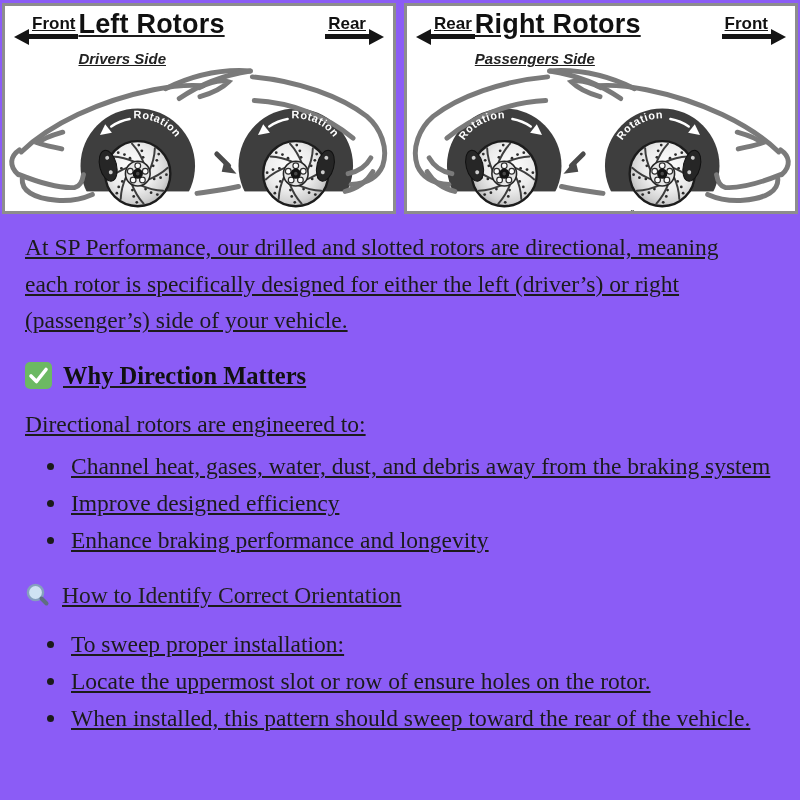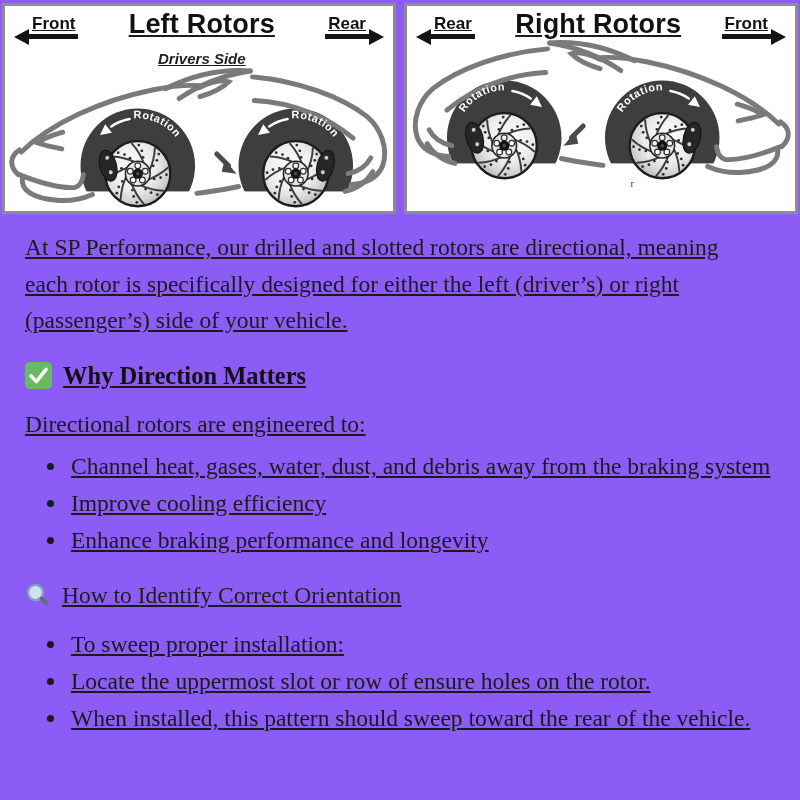--- a/index.html
+++ b/index.html
@@ -5,21 +5,21 @@
   html,body{margin:0;padding:0;background:#ffffff;}
   .page{width:800px;height:800px;background:#8b5cf6;overflow:hidden;
         font-family:"Liberation Serif", serif;color:#1b1b1b;text-decoration:underline;}
 
   
   .panels{display:flex;gap:8px;padding:3px 2px 0 2px;box-sizing:border-box;}
   .panel{flex:1;border:3px solid #8d8d8d;background:#fff;height:211px;
          box-sizing:border-box;position:relative;overflow:hidden;}
   .panel-header{display:flex;align-items:flex-start;padding:6px 9px 0 9px;
                 font-family:"Liberation Sans", sans-serif;}
-  .panel-center{flex:1;text-align:center;margin-top:-2px;}
+  .panel-center{flex:1;margin-top:-2px;}
   .panel-title{font-size:27px;font-weight:bold;color:#111;line-height:1.05;letter-spacing:.2px;}
   .panel-sub{font-size:15px;font-weight:bold;font-style:italic;color:#222;margin-top:12px;}
   .dirlabel{display:flex;align-items:flex-end;margin-top:3px;}
   .dirword{font-weight:bold;font-size:17px;color:#111;line-height:1;
            border-bottom:5px solid #151515;padding:0 3px 2px 3px;}
   .tri{width:0;height:0;border-top:8px solid transparent;border-bottom:8px solid transparent;}
   .tri-left{border-right:15px solid #151515;transform:translateY(6px);}
   .tri-right{border-left:15px solid #151515;transform:translateY(6px);}
   .car-svg{display:block;width:100%;height:158px;margin-top:0;}
   .rot-text{font-family:"Liberation Sans", sans-serif;font-size:11px;font-weight:bold;
@@ -211,20 +211,21 @@
     </div>
 
     <div class="panel">
       <div class="panel-header">
         <div class="dirlabel">
           <span class="tri tri-left"></span>
             <span class="dirword">Rear</span>
         </div>
         <div class="panel-center">
           <div class="panel-title">Right Rotors</div>
+          <div class="panel-sub">Passengers Side</div>
         </div>
         <div class="dirlabel">
           <span class="dirword">Front</span>
             <span class="tri tri-right"></span>
         </div>
       </div>
 
       <svg class="car-svg" viewBox="0 0 392 160" preserveAspectRatio="xMidYMid meet">
         <use href="#car-art" transform="translate(392,0) scale(-1,1)"></use>
 
@@ -256,21 +257,21 @@
           <polyline points="6,14 11.5,19.5 21,7.5" fill="none" stroke="#ffffff" stroke-width="3.6" stroke-linecap="round" stroke-linejoin="round"></polyline>
         </svg>
       </span>
       <span class="h1-text">Why Direction Matters</span>
     </div>
 
     <p class="lead">Directional rotors are engineered to:</p>
 
     <ul>
       <li>Channel heat, gases, water, dust, and debris away from the braking system</li>
-      <li>Improve cooling efficiency</li>
+      <li>Improve designed efficiency</li>
       <li>Enhance braking performance and longevity</li>
     </ul>
 
     <div class="h-row">
       <span class="mag-icon">
         <svg width="26" height="26" viewBox="0 0 26 26">
           <circle cx="10.5" cy="10.5" r="7.6" fill="#cfe2f3" stroke="#85a0be" stroke-width="2.4"></circle>
           <line x1="16.5" y1="16.5" x2="21.5" y2="21.5" stroke="#5f6e80" stroke-width="4" stroke-linecap="round"></line>
         </svg>
       </span>

